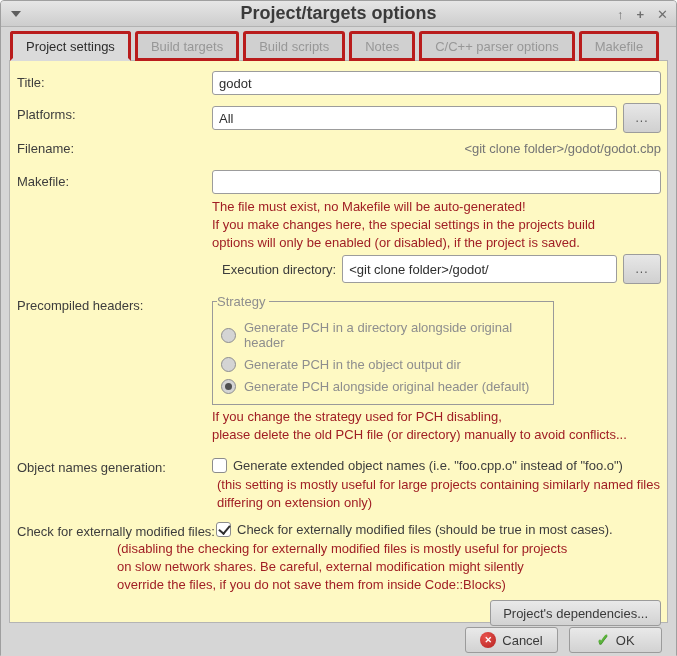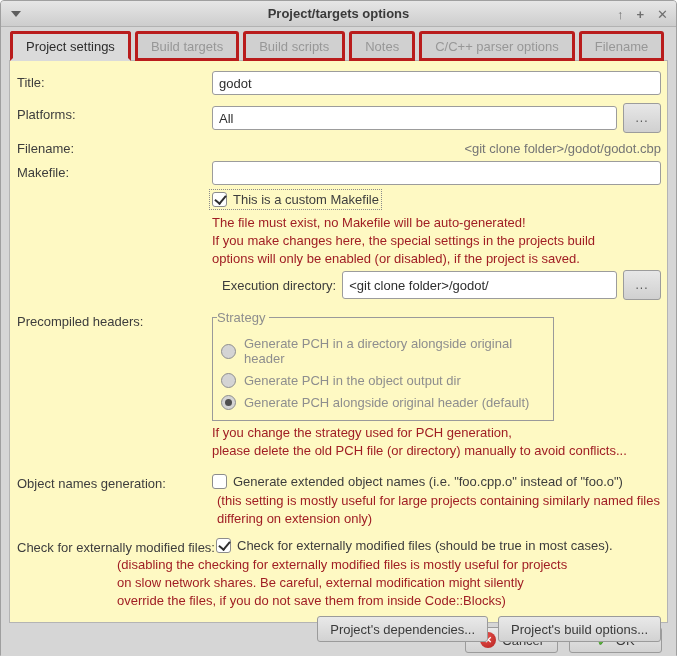--- a/index.html
+++ b/index.html
@@ -6,21 +6,21 @@
   html, body { width: 677px; height: 656px; overflow: hidden; }
   body { font-family: "Liberation Sans", "DejaVu Sans", sans-serif; font-size: 13px; color: #3d3d3d; }
 
   .window { width: 677px; height: 656px; background: #d6d6d6; border: 1px solid #9f9f9f;
             border-radius: 4px 4px 0 0; display: flex; flex-direction: column; }
 
   
   .titlebar { height: 26px; flex: none; position: relative;
               background: linear-gradient(#e6e6e6, #cdcdcd); border-bottom: 1px solid #b2b2b2;
               border-radius: 3px 3px 0 0; display: flex; align-items: center; justify-content: center; }
-  .title-text { font-weight: bold; color: #3a3a3a; font-size: 13px; }
+  .title-text { font-weight: bold; color: #3a3a3a; font-size: 18px; }
   .win-menu { position: absolute; left: 10px; top: 10px; width: 0; height: 0;
               border-left: 5px solid transparent; border-right: 5px solid transparent;
               border-top: 6px solid #5e5e5e; cursor: default; }
   .win-btns { position: absolute; right: 8px; top: 0; height: 26px; display: flex; align-items: center; gap: 13px; }
   .win-btn { color: #6f6f6f; font-size: 13px; font-weight: bold; line-height: 1; cursor: default; }
 
   
   .tabs { display: flex; padding: 4px 0 0 9px; position: relative; z-index: 2; flex: none; }
   .tab { padding: 5px 13px 4px 13px; margin-right: 4px; margin-bottom: -1px;
          border: 3px solid #b91c1c; border-radius: 3px 3px 0 0;
@@ -80,21 +80,21 @@
   .footer .btn { min-width: 93px; }
   .ico-cancel { width: 16px; height: 16px; border-radius: 50%; flex: none;
                 background: radial-gradient(circle at 35% 30%, #e9534e, #b42220);
                 color: #fff; font-size: 9px; font-weight: bold; line-height: 16px; text-align: center; }
   .ico-cancel::before { content: "✕"; }
   .ico-ok { color: #5cb33c; font-size: 16px; font-weight: bold; line-height: 16px; flex: none;
             text-shadow: 0 1px 0 #3f8f28; }
   .ico-ok::before { content: "✓"; }
 
   
-  .mb8 { margin-bottom: 8px; } .mb4 { margin-bottom: 4px; } .mb5 { margin-bottom: 5px; }
+  .mb8 { margin-bottom: 8px; } .mb4 { margin-bottom: 4px; } .mb5 { margin-bottom: 14px; }
   .mb1 { margin-bottom: 1px; } .mb2 { margin-bottom: 2px; } .mb10 { margin-bottom: 10px; }
   .mb3 { margin-bottom: 3px; } .mb12 { margin-bottom: 12px; } .mb6 { margin-bottom: 6px; }
 </style>
 </head>
 <body>
 
 <div class="window">
 
   <div class="titlebar">
     <span class="win-menu"></span>
@@ -105,21 +105,21 @@
       <span class="win-btn">✕</span>
     </span>
   </div>
 
   <div class="tabs">
     <div class="tab on">Project settings</div>
     <div class="tab">Build targets</div>
     <div class="tab">Build scripts</div>
     <div class="tab">Notes</div>
     <div class="tab">C/C++ parser options</div>
-    <div class="tab">Filename</div>
+    <div class="tab">Makefile</div>
   </div>
 
   <div class="panel">
 
     <div class="row mb8">
       <div class="lbl">Title:</div>
       <div class="ctl">
         <input class="txt" type="text" value="godot" style="">
       </div>
     </div>
@@ -137,26 +137,20 @@
       <div class="ctl static-val">&lt;git clone folder&gt;/godot/godot.cbp</div>
     </div>
 
     <div class="row mb4">
       <div class="lbl">Makefile:</div>
       <div class="ctl">
         <input class="txt" type="text" value="" style="">
       </div>
     </div>
 
-    <div class="indent mb1" style="padding: 3px 0;">
-      <span class="cb-row focus-dotted" style="display:inline-flex;">
-        <span class="cb on"></span>
-        <span>This is a custom Makefile</span>
-      </span>
-    </div>
 
     <div class="indent warn mb2">The file must exist, no Makefile will be auto-generated!
 If you make changes here, the special settings in the projects build
 options will only be enabled (or disabled), if the project is saved.</div>
 
     <div class="indent exec-row mb10" style="margin-left:205px;">
       <span class="exec-lbl">Execution directory:</span>
       <input class="txt" type="text" value="&lt;git clone folder&gt;/godot/" style="">
       <span class="browse">...</span>
     </div>
@@ -175,21 +169,21 @@
             <span>Generate PCH in the object output dir</span>
           </div>
           <div class="rd-row">
             <span class="rd on"></span>
             <span>Generate PCH alongside original header (default)</span>
           </div>
         </fieldset>
       </div>
     </div>
 
-    <div class="indent warn mb12">If you change the strategy used for PCH generation,
+    <div class="indent warn mb12">If you change the strategy used for PCH disabling,
 please delete the old PCH file (or directory) manually to avoid conflicts...</div>
 
     <div class="row mb1">
       <div class="lbl">Object names generation:</div>
       <div class="ctl cb-row" style="padding-top:2px;">
         <span class="cb"></span>
         <span>Generate extended object names (i.e. "foo.cpp.o" instead of "foo.o")</span>
       </div>
     </div>
 
@@ -203,21 +197,20 @@
         <span>Check for externally modified files (should be true in most cases).</span>
       </div>
     </div>
 
     <div class="indent warn mb6" style="margin-left:100px;">(disabling the checking for externally modified files is mostly useful for projects
 on slow network shares. Be careful, external modification might silently
 override the files, if you do not save them from inside Code::Blocks)</div>
 
     <div class="dep-row">
       <span class="btn">Project's dependencies...</span>
-      <span class="btn">Project's build options...</span>
     </div>
 
   </div>
 
   <div class="footer">
     <span class="btn">
       <span class="ico-cancel"></span>
       <span>Cancel</span>
     </span>
     <span class="btn">

